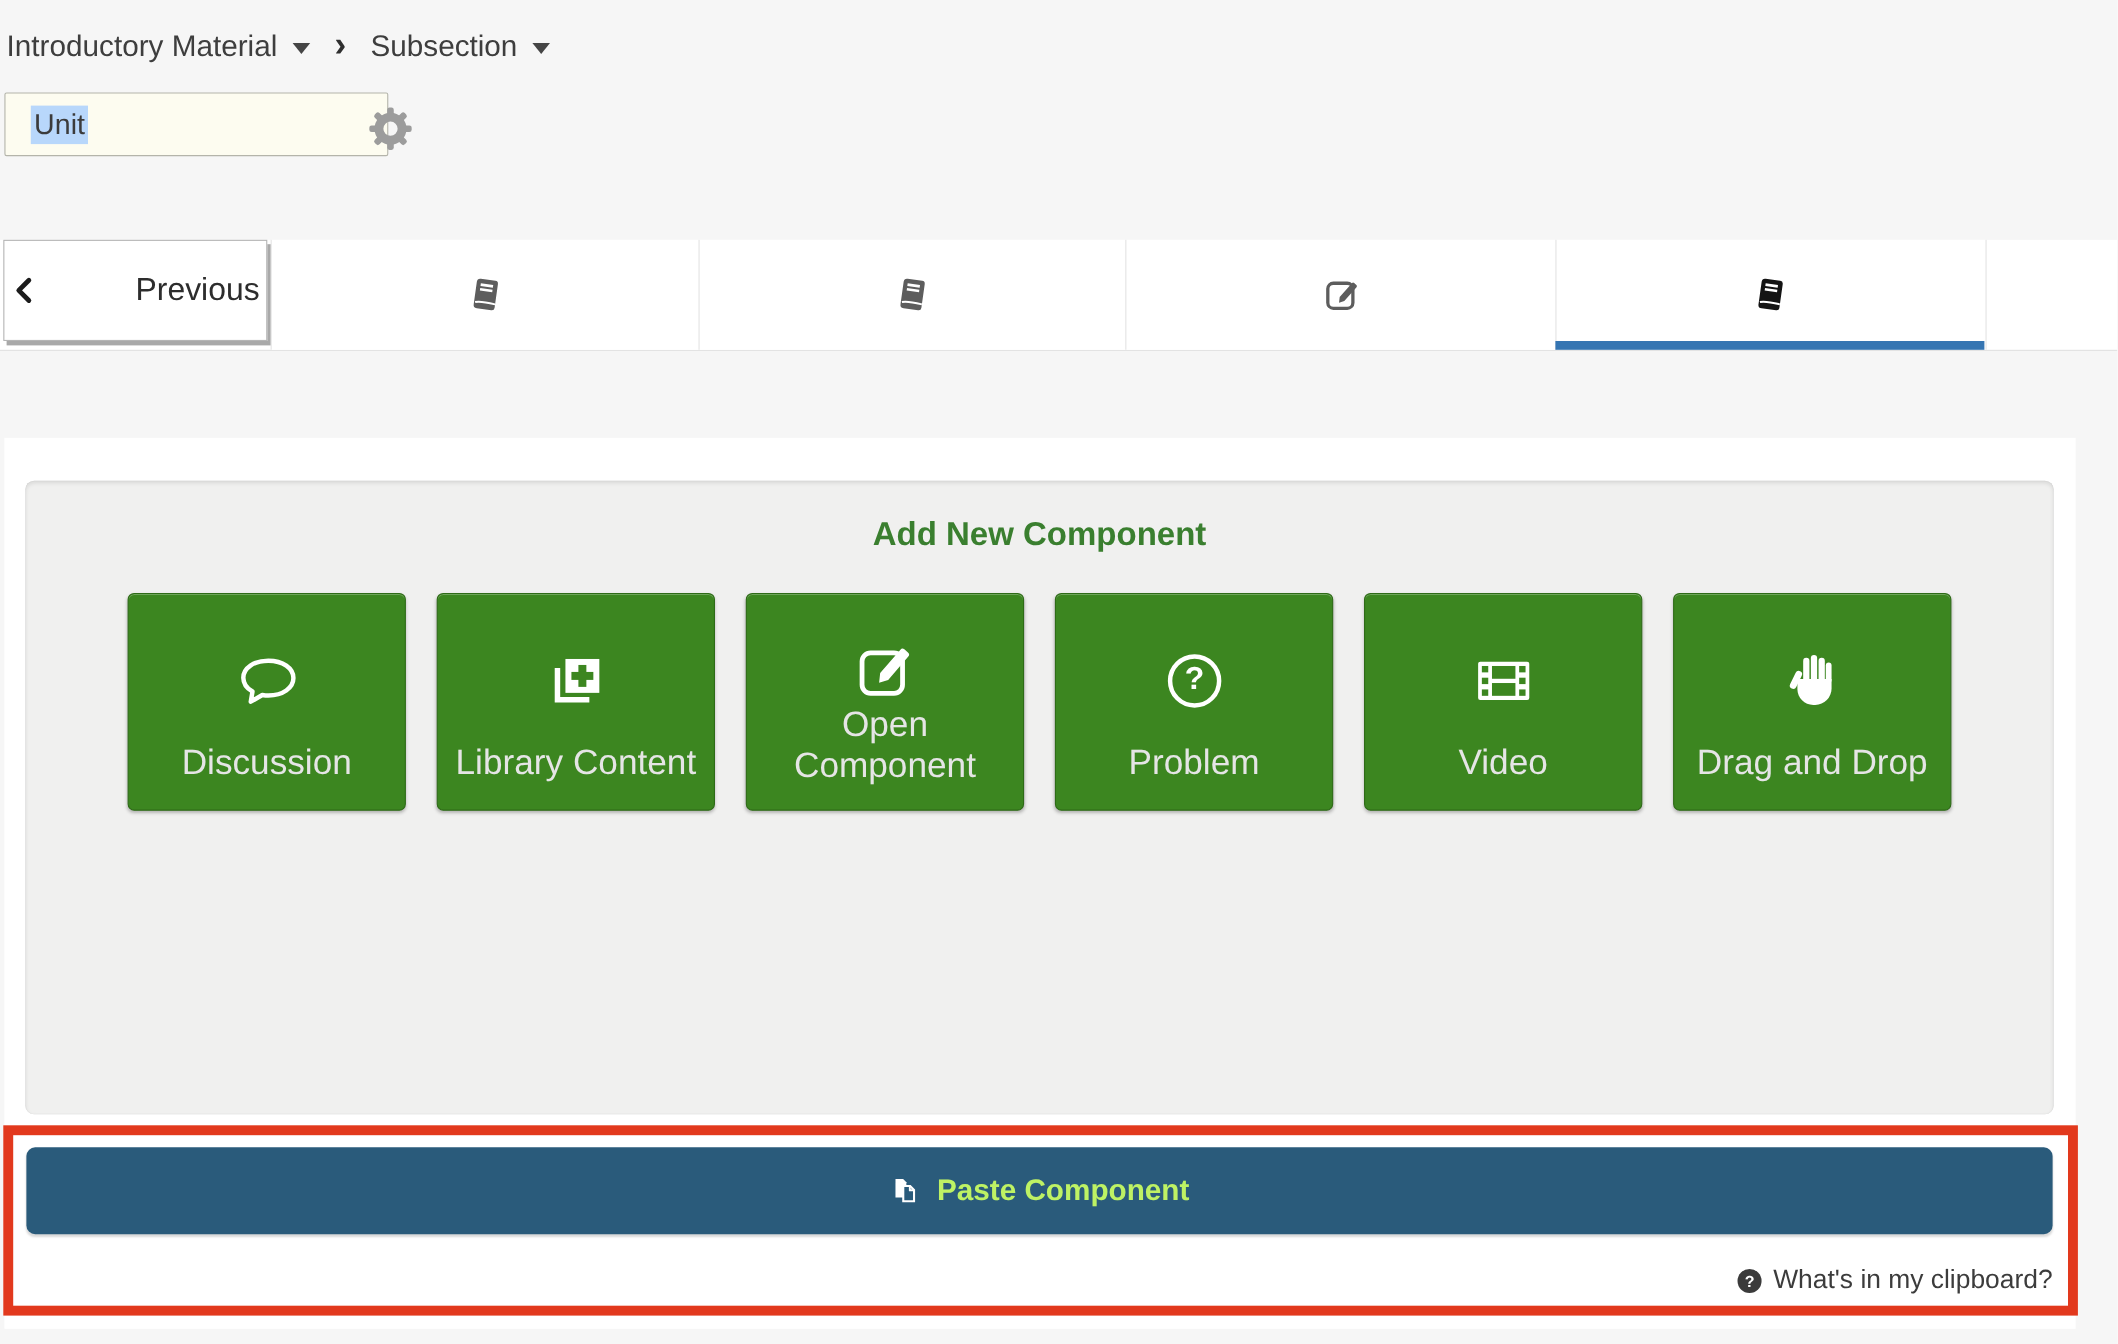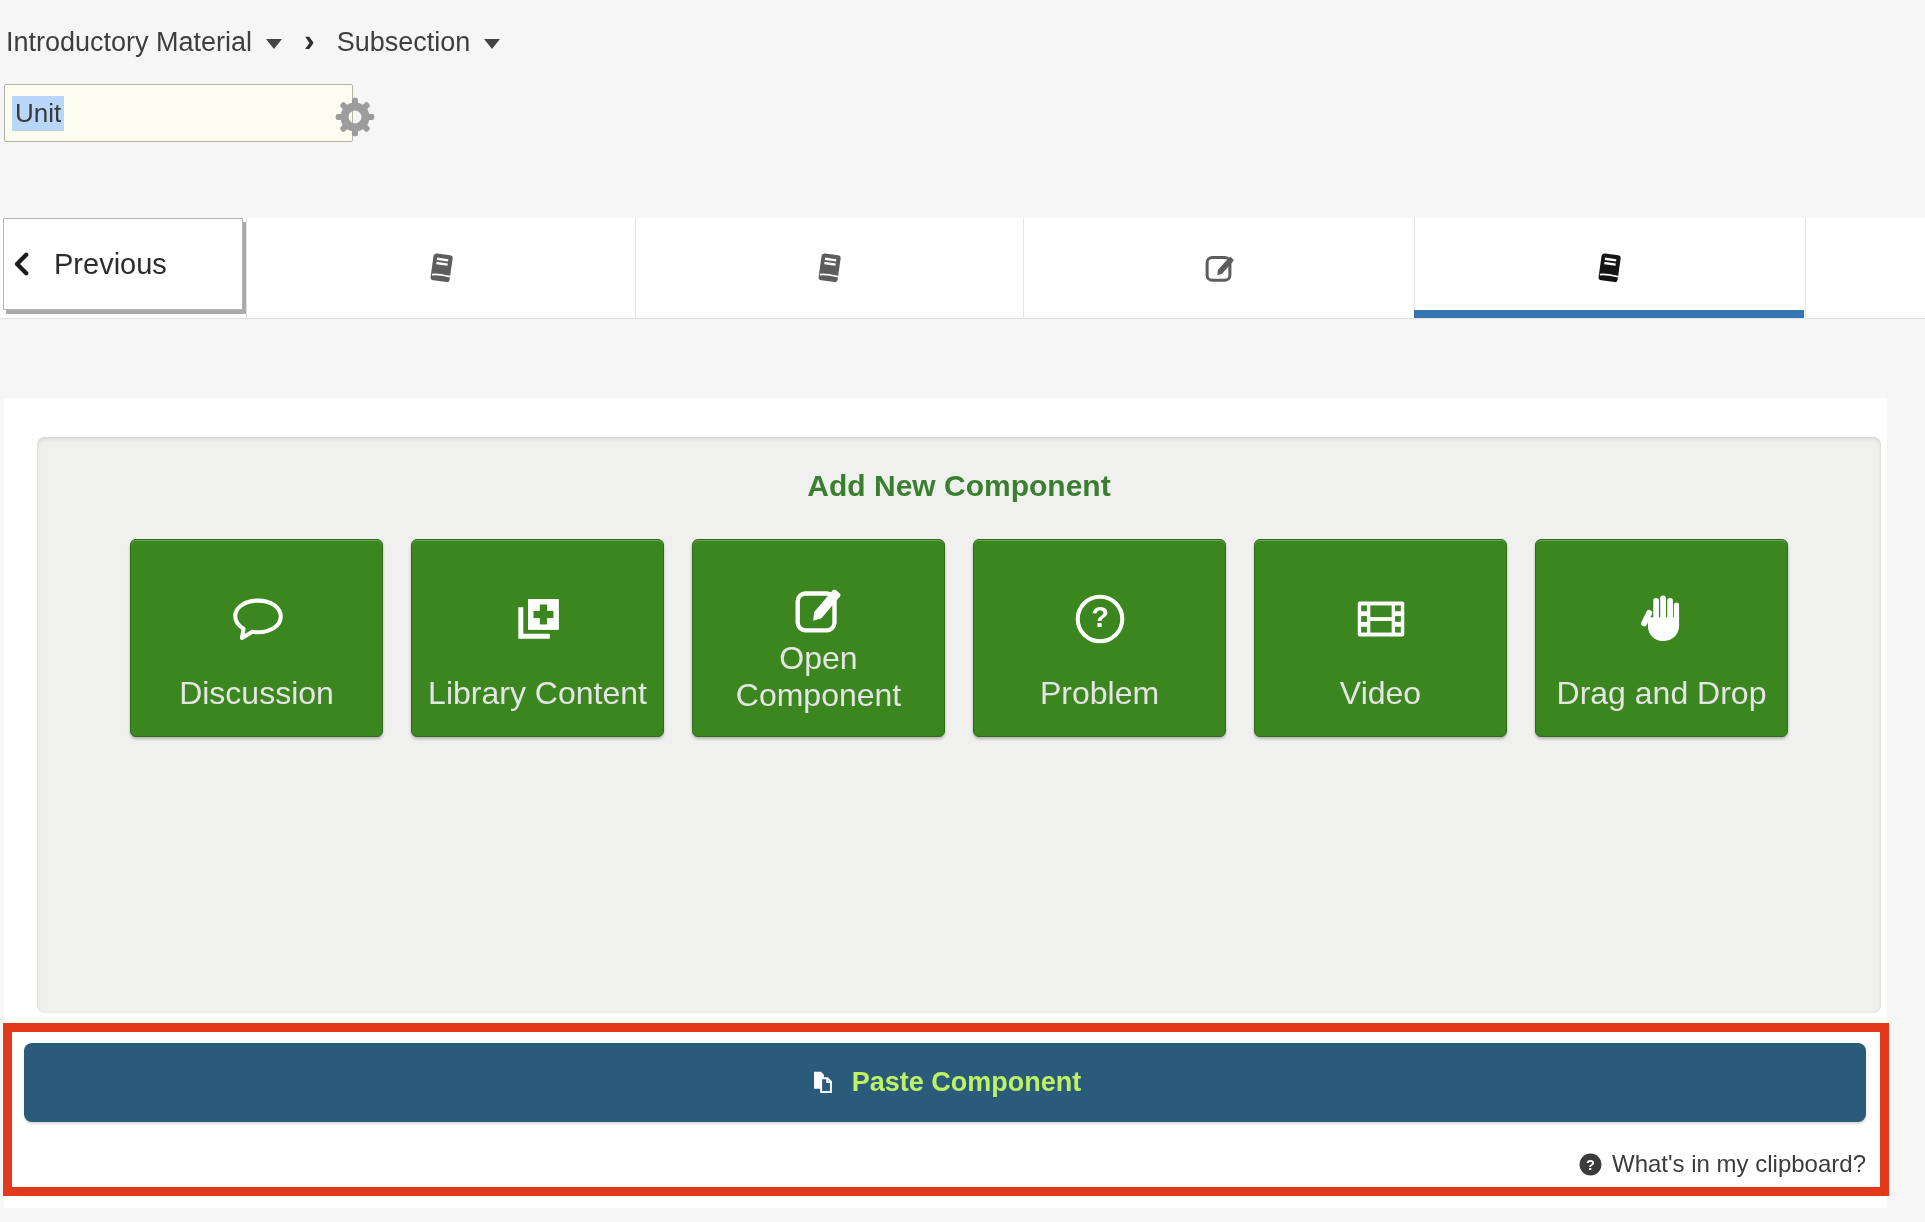--- a/index.html
+++ b/index.html
@@ -9,44 +9,44 @@
   .breadcrumb{position:absolute;left:6px;top:24px;display:flex;align-items:center;gap:22px;
     font-size:27px;color:#3e3e3e;}
   .crumb{display:flex;align-items:center;gap:14px;cursor:pointer;}
   .caret-down{width:0;height:0;border-left:8px solid transparent;border-right:8px solid transparent;
     border-top:10px solid #454545;margin-top:4px;}
   .crumb-sep{font-size:32px;font-weight:700;color:#2f2f2f;line-height:1;padding-bottom:4px;}
 
   
   .unit-input{position:absolute;left:4px;top:84px;width:349px;height:58px;box-sizing:border-box;
     background:var(--input-cream,#fdfcf0);border:1px solid #b4b4aa;border-radius:2px;
-    display:flex;align-items:center;padding-left:7px;font-size:26px;color:#3b3b3b;}
+    display:flex;align-items:center;padding-left:23px;font-size:26px;color:#3b3b3b;}
   .unit-input .sel{background:var(--selection-blue,#b8d7fb);padding:2px 3px;}
   .gear-btn{position:absolute;left:334px;top:96px;width:42px;height:42px;border:none;background:none;
     padding:0;cursor:pointer;color:#9c9c9c;}
 
   
   .tab-bar{position:absolute;left:0;top:218px;width:1925px;height:100px;background:#ffffff;
     border-bottom:1px solid #e0e0e0;box-sizing:content-box;}
   .tab-cell{position:absolute;top:0;height:100px;border-left:1px solid #e3e3e3;
     display:flex;align-items:center;justify-content:center;color:#5d5d5d;cursor:pointer;background:#fff;}
   .tab-cell.c1{left:246px;width:389px;}
   .tab-cell.c2{left:635px;width:388px;}
   .tab-cell.c3{left:1023px;width:391px;}
   .tab-cell.c4{left:1414px;width:390px;border-right:1px solid #e3e3e3;color:#141414;}
   .tab-underline{position:absolute;left:1414px;bottom:0;width:390px;height:8px;
     background:var(--active-tab-blue,#3575b2);}
   .prev-btn{position:absolute;left:3px;top:0;width:240px;height:92px;box-sizing:border-box;
     background:#ffffff;border:1px solid #b5b5b5;box-shadow:3px 4px 0 #a9a9a9;z-index:2;
-    display:flex;align-items:center;justify-content:flex-start;gap:18px;font-size:29px;color:#2d2d2d;
+    display:flex;align-items:center;justify-content:space-between;gap:18px;font-size:29px;color:#2d2d2d;
     font-family:inherit;cursor:pointer;}
 
   
   .main-panel{position:absolute;left:4px;top:398px;width:1883px;height:810px;background:#ffffff;}
-  .add-panel{position:absolute;left:33px;top:39px;width:1844px;height:576px;box-sizing:border-box;
+  .add-panel{position:absolute;left:19px;top:39px;width:1844px;height:576px;box-sizing:border-box;
     background:#f0f0ef;border-radius:8px;
     box-shadow:inset 0 2px 4px rgba(0,0,0,0.10), inset 0 0 1px rgba(0,0,0,0.15);}
   .add-title{margin:0;padding-top:32px;text-align:center;font-size:30px;font-weight:700;
     color:var(--heading-green,#3a7f2f);}
   .comp-grid{display:flex;flex-wrap:wrap;justify-content:center;gap:24px 28px;margin-top:36px;}
   .comp-btn{width:253px;height:198px;box-sizing:border-box;border-radius:6px;cursor:pointer;
     background:var(--accent-green,#3c8620);border:1px solid #2e6b17;
     box-shadow:0 2px 3px rgba(0,0,0,0.25), inset 0 1px 0 rgba(255,255,255,0.25);
     display:flex;flex-direction:column;align-items:center;justify-content:space-between;
     padding:38px 0 24px;color:#ffffff;font-family:inherit;}

